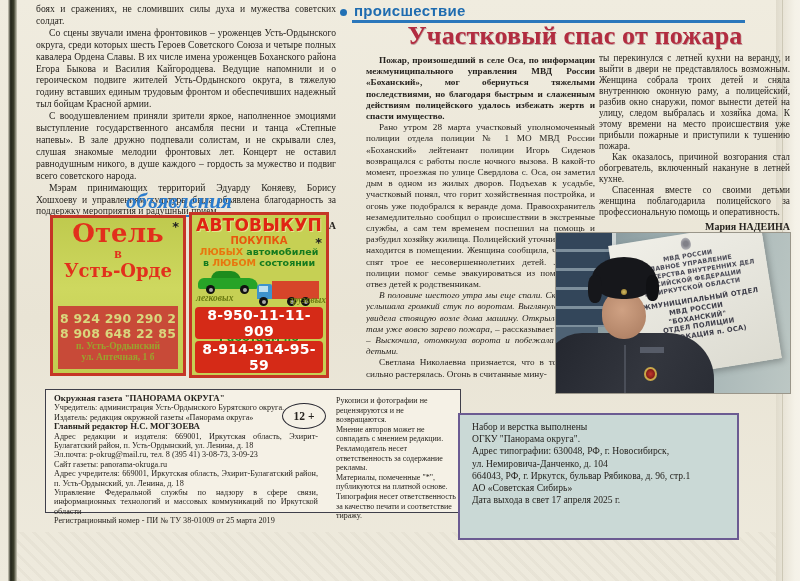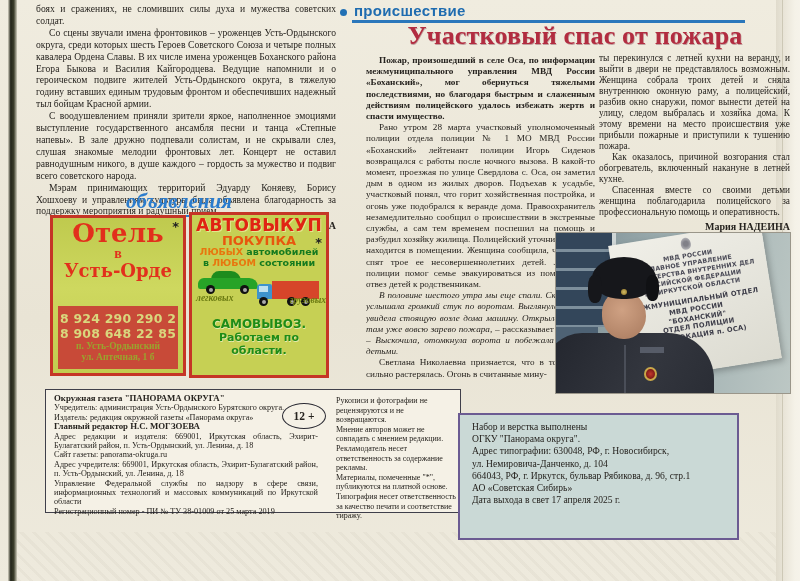--- a/index.html
+++ b/index.html
@@ -77,21 +77,21 @@
   .hotel-phones{position:absolute;left:5px;right:5px;top:88px;bottom:4px;background:#c84a38;padding-top:5px;}
   .hotel-phone{font-family:"DejaVu Sans",sans-serif;font-weight:bold;font-size:12.5px;line-height:15px;
     color:#d9d77d;letter-spacing:.2px;}
   .hotel-addr{font-weight:bold;font-size:9.5px;line-height:11px;color:#9aa42e;}
   .hotel-addr:first-of-type{margin-top:5px;}
 
   .auto{position:absolute;left:189px;top:212px;width:140px;height:166px;box-sizing:border-box;
     border:3px solid #c53526;background:#c6d054;text-align:center;font-family:"DejaVu Sans",sans-serif;}
   .auto-title{margin-top:1px;font-size:17px;line-height:19px;font-weight:800;color:#e02413;
     letter-spacing:.2px;text-shadow:1px 1px 0 rgba(255,255,200,.5);}
-  .auto-sub1{font-size:13px;line-height:11px;font-weight:bold;color:#e8570e;}
+  .auto-sub1{font-size:10px;line-height:11px;font-weight:bold;color:#e8570e;}
   .auto-sub{font-size:9.5px;line-height:11px;font-weight:bold;}
   .org{color:#e8760e;} .grn{color:#157a1f;}
   .vehicles{position:relative;height:48px;margin-top:2px;}
   .car{position:absolute;left:6px;top:1px;width:60px;height:22px;}
   .car-roof{position:absolute;left:13px;top:0;width:30px;height:10px;background:#1d8c1d;border-radius:9px 11px 0 0;}
   .car-body{position:absolute;left:0;top:7px;width:60px;height:11px;background:#27a327;border-radius:8px 12px 3px 3px;}
   .wheel{position:absolute;width:9px;height:9px;background:#111;border-radius:50%;}
   .wheel::after{content:"";position:absolute;left:2.5px;top:2.5px;width:4px;height:4px;background:#aaa;border-radius:50%;}
   .car-label{position:absolute;left:4px;top:23px;font-family:"Liberation Serif",serif;font-style:italic;
     font-weight:bold;font-size:9.5px;color:#6b7b12;}
@@ -219,29 +219,34 @@
         <div class="truck-cab"></div>
         <div class="truck-box"></div>
         <div class="wheel" style="left:2px;bottom:-2px;"></div>
         <div class="wheel" style="left:30px;bottom:-2px;"></div>
         <div class="wheel" style="left:44px;bottom:-2px;"></div>
       </div>
       <div class="truck-label">грузовых</div>
     </div>
     <div class="auto-pickup">САМОВЫВОЗ.</div>
     <div class="auto-region">Работаем по области.</div>
+    <div class="auto-phones">
+      <div class="auto-phone">8-950-11-11-909</div>
+      <div class="auto-phone">8-914-914-95-59</div>
+    </div>
   </div>
 
   <div class="imp-left">
     <div class="imp-col1">
       <p class="imp-bold">Окружная газета "ПАНОРАМА ОКРУГА"</p>
       <p>Учредитель: администрация Усть-Ордынского Бурятского округа.</p>
       <p>Издатель: редакция окружной газеты «Панорама округа»</p>
       <p class="imp-bold">Главный редактор Н.С. МОГЗОЕВА</p>
       <p>Адрес редакции и издателя: 669001, Иркутская область, Эхирит-Булагатский район, п. Усть-Ордынский, ул. Ленина, д. 18</p>
+      <p>Эл.почта: p-okrug@mail.ru, тел. 8 (395 41) 3-08-73, 3-09-23</p>
       <p>Сайт газеты: panorama-okruga.ru</p>
       <p>Адрес учредителя: 669001, Иркутская область, Эхирит-Булагатский район, п. Усть-Ордынский, ул. Ленина, д. 18</p>
       <p>Управление Федеральной службы по надзору в сфере связи, информационных технологий и массовых коммуникаций по Иркутской области</p>
       <p>Регистрационный номер - ПИ № ТУ 38-01009 от 25 марта 2019</p>
     </div>
     <div class="age-badge">12 +</div>
     <div class="imp-col2">
       <p>Рукописи и фотографии не рецензируются и не возвращаются.</p>
       <p>Мнение авторов может не совпадать с мнением редакции.</p>
       <p>Рекламодатель несет ответственность за содержание рекламы.</p>

